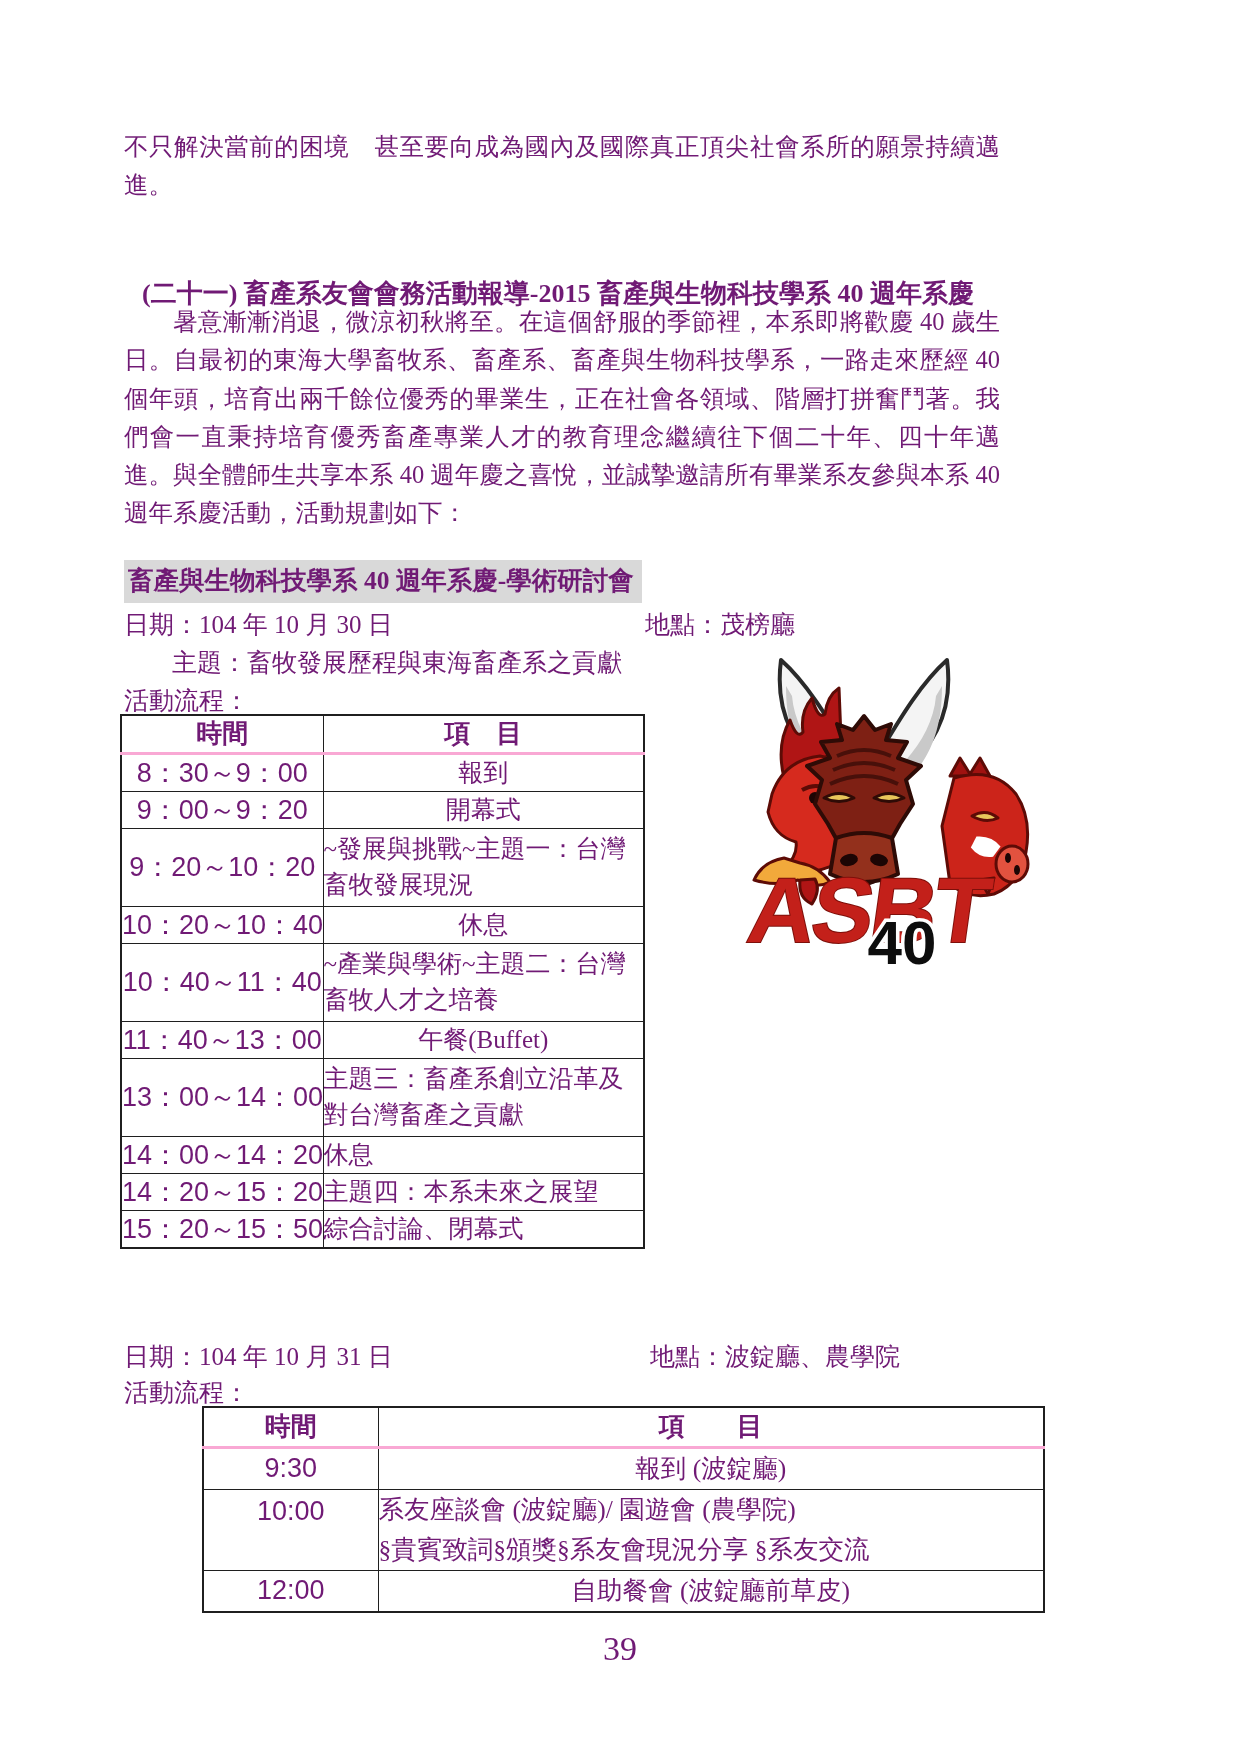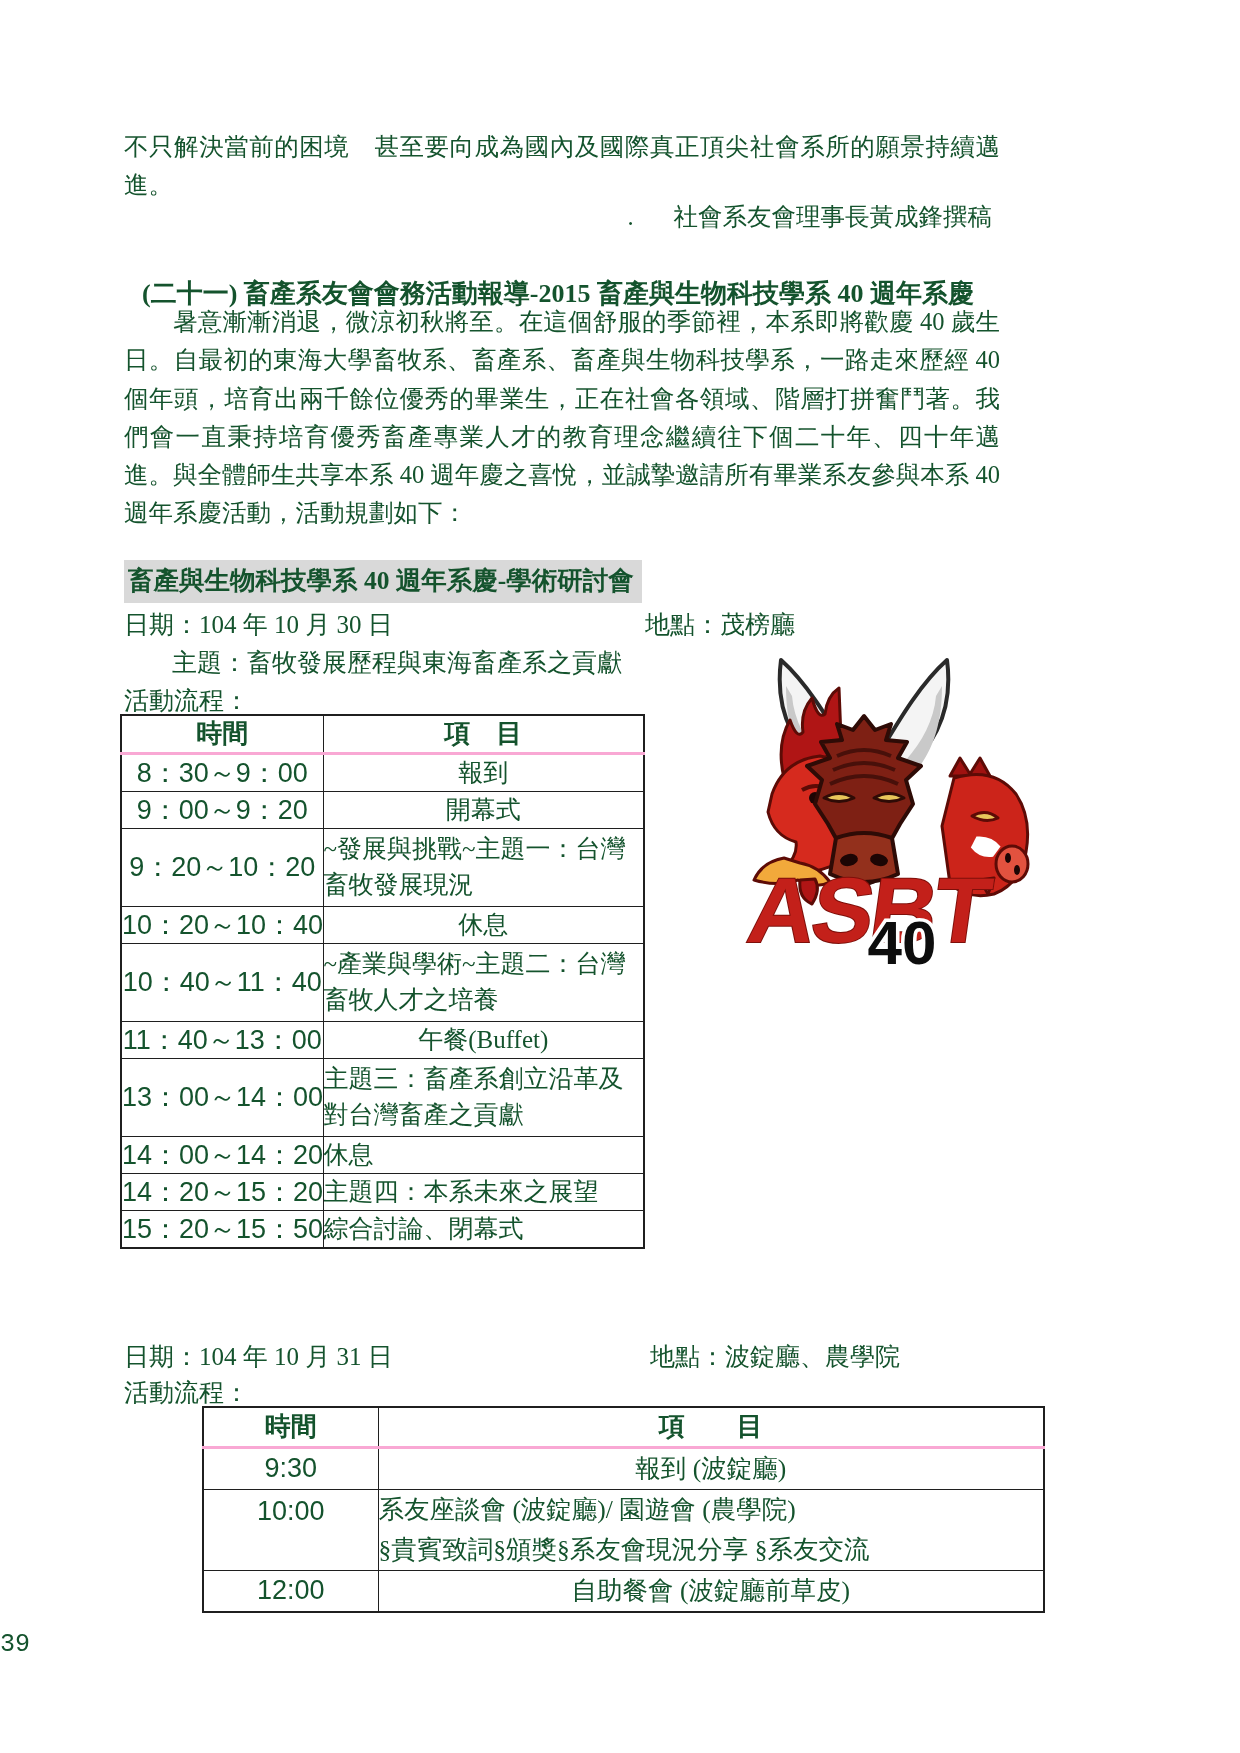--- a/index.html
+++ b/index.html
@@ -1,21 +1,21 @@
 <!DOCTYPE html>
 <html><head>
 <meta charset="utf-8">
 <style>
   html,body{margin:0;padding:0;background:#ffffff;}
   .page{
     position:relative;
     width:1240px;height:1753px;
     background:#ffffff;
     font-family:"Liberation Serif","DejaVu Serif",serif;
-    color:#14532d;
+    color:#701a75;
     overflow:hidden;
   }
   .abs{position:absolute;}
   .body-text{
     font-size:24.5px;line-height:38px;text-align:justify;margin:0;
   }
   .attr-line{font-size:24.5px;}
   .sec-title{font-size:26px;font-weight:bold;margin:18px;white-space:nowrap;}
   .hl-heading{
     display:inline-block;font-size:25.5px;font-weight:bold;
@@ -38,33 +38,30 @@
   #table1 col.c-time{width:202px;}
   #table1 tr.std{height:37px;}
   #table1 tr.hdr{height:38px;}
   #table1 tr.tall{height:78px;}
   #table2{width:843px;}
   #table2 col.c-time{width:175px;}
   #table2 tr.hdr{height:40px;}
   #table2 tr.std{height:40px;}
   #table2 tr.tall{height:80px;}
   #table2 .i-cell{font-size:25.5px;line-height:40px;}
-  .pageno{width:100%;font-size:25px;font-family:Liberation Mono, monospace;}
+  .pageno{width:100%;text-align:center;font-size:34px;font-family:Liberation Serif, serif;}
   .logo-box{width:352px;height:340px;}
 </style>
 </head>
 <body>
 
 <div class="page">
 
   <p class="body-text abs" style="left:124px;top:128px;width:876px;">不只解決當前的困境　甚至要向成為國內及國際真正頂尖社會系所的願景持續邁進。</p>
 
-  <div class="attr-line abs" style="left:124px;top:200px;width:868px;text-align:right;">
-    <span>.</span><span style="margin-left:40px;">社會系友會理事長黃成鋒撰稿</span>
-  </div>
 
   <h2 class="sec-title abs" style="left:124px;top:258px;">(二十一) 畜產系友會會務活動報導-2015 畜產與生物科技學系 40 週年系慶</h2>
 
   <p class="body-text abs" style="left:124px;top:303px;width:876px;text-indent:2em;line-height:38.3px;">暑意漸漸消退，微涼初秋將至。在這個舒服的季節裡，本系即將歡慶 40 歲生日。自最初的東海大學畜牧系、畜產系、畜產與生物科技學系，一路走來歷經 40 個年頭，培育出兩千餘位優秀的畢業生，正在社會各領域、階層打拼奮鬥著。我們會一直秉持培育優秀畜產專業人才的教育理念繼續往下個二十年、四十年邁進。與全體師生共享本系 40 週年慶之喜悅，並誠摯邀請所有畢業系友參與本系 40 週年系慶活動，活動規劃如下：</p>
 
   <div class="abs" style="left:124px;top:560px;">
     <span class="hl-heading">畜產與生物科技學系 40 週年系慶-學術研討會</span>
   </div>
 
   <div class="meta-line abs" style="left:124px;top:608px;">日期：104 年 10 月 30 日</div>

